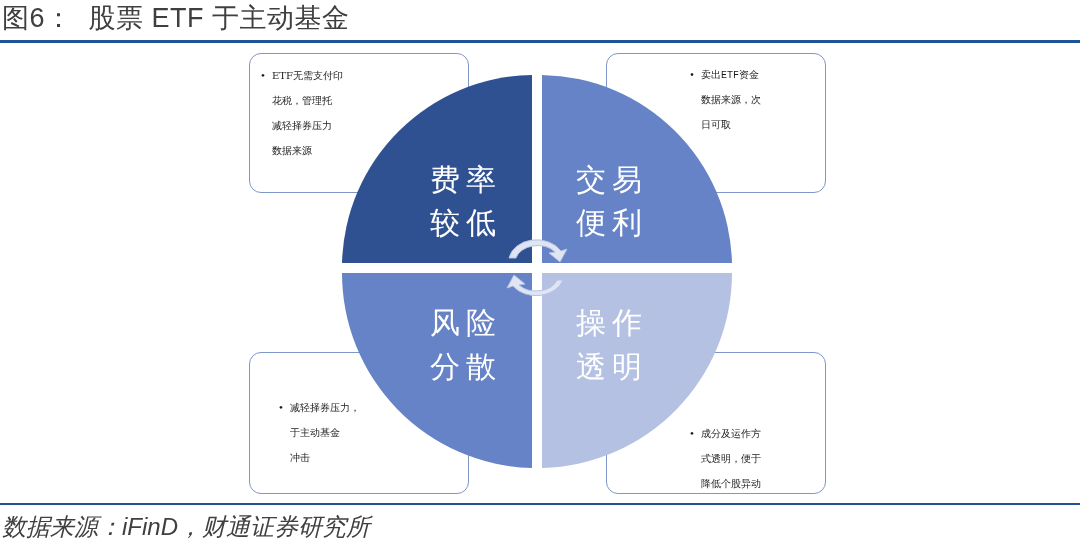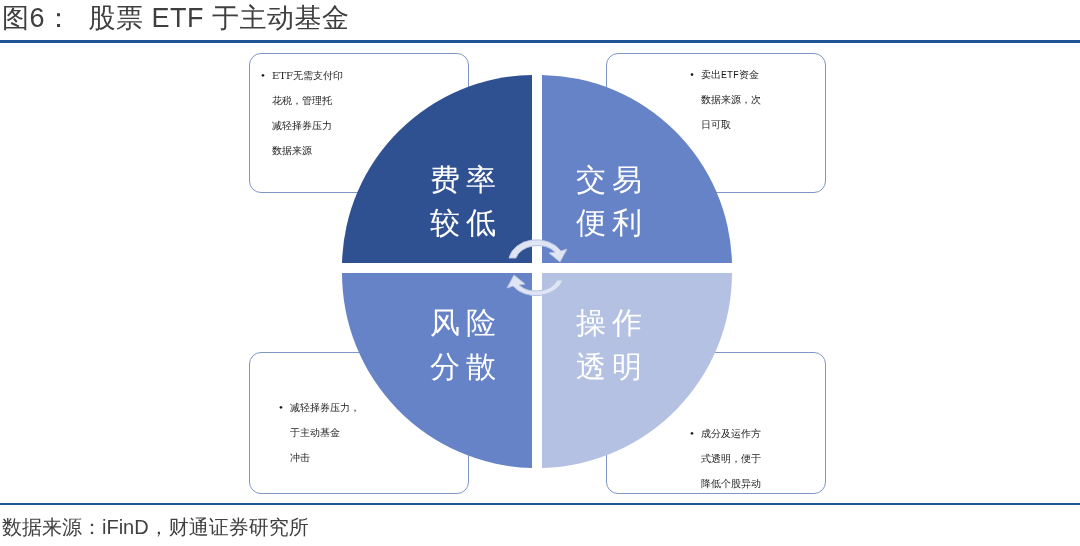--- a/index.html
+++ b/index.html
@@ -8,21 +8,21 @@
       position: absolute; left: 2px; top: 0px; height: 36px;
       font-family: "Liberation Sans", "DejaVu Sans", sans-serif;
       font-size: 27px; color: #3f3f3f; line-height: 36px; letter-spacing: 0.5px;
     }
     .title .num { margin-right: 16px; }
     .rule-top { position: absolute; left: 0; top: 40px; width: 1080px; height: 3px; background: #1f5597; }
     .rule-bottom { position: absolute; left: 0; top: 503px; width: 1080px; height: 2px; background: #1f5597; }
     .source {
       position: absolute; left: 2px; top: 512px;
       font-family: "Liberation Sans", "DejaVu Sans", sans-serif;
-      font-size: 20px; color: #404040; line-height: 30px;
+      font-size: 24px; color: #404040; line-height: 30px; font-style: italic;
     }
     .box {
       position: absolute; border: 1.5px solid #7f96c8; border-radius: 12px; background: #ffffff;
       box-sizing: border-box;
       font-family: "DejaVu Serif", "Liberation Serif", serif;
       font-size: 10px; color: #1a1a1a; line-height: 25px;
     }
     .box .txt { position: absolute; padding-left: 12px; text-indent: -12px; }
     .box .bullet { display: inline-block; width: 12px; text-indent: 0; }
     .diagram { position: absolute; left: 0; top: 0; }

